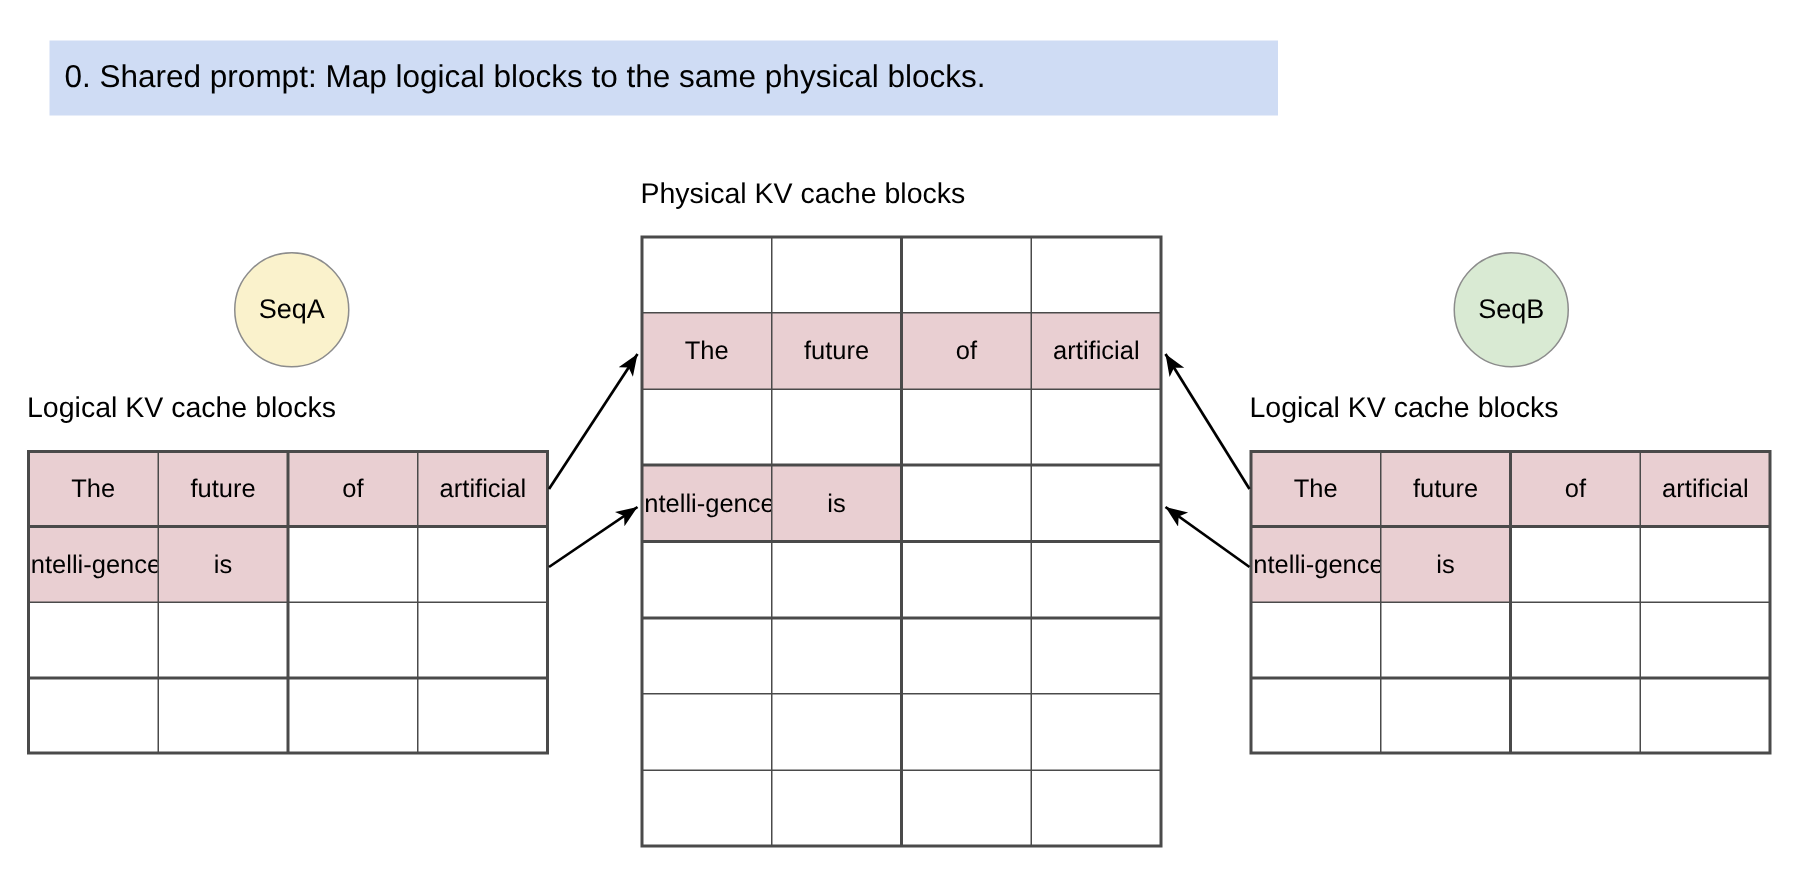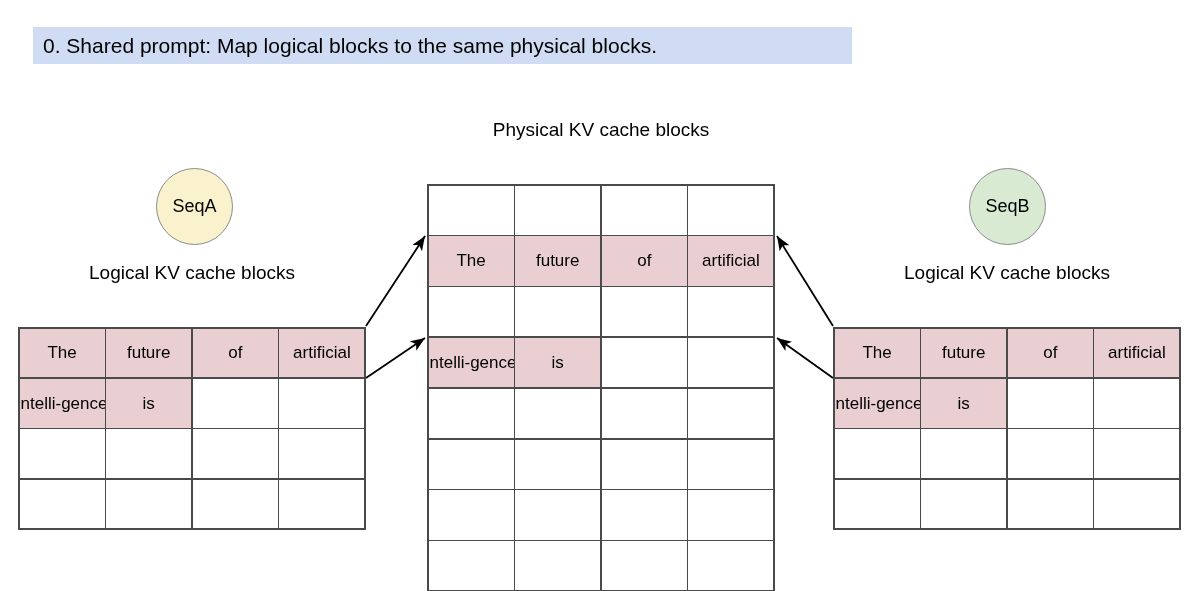--- a/index.html
+++ b/index.html
@@ -16,21 +16,21 @@
     font-family: "Liberation Sans", sans-serif;
     color: #000000;
   }
 
   
   #banner {
     position: absolute;
     left: 33px;
     top: 27px;
     width: 819px;
-    height: 37px;
+    height: 50px;
     background: #cfdcf4;
     display: flex;
     align-items: center;
     box-sizing: border-box;
     padding-left: 10px;
   }
   #banner-text {
     font-size: 21px;
     line-height: 1.1;
     color: #000;
@@ -54,35 +54,34 @@
   }
   #seq-a-circle { left: 156px; top: 168px; background: #faf2cc; }
   #seq-b-circle { left: 969px; top: 168px; background: #d9ead3; }
 
   
   .caption {
     position: absolute;
     font-size: 19px;
     line-height: 1.1;
     white-space: nowrap;
-    text-align: center;
+    text-align: left;
   }
   #caption-physical { left: 427px; top: 120px; width: 348px; }
   #caption-logical-a { left: 18px;  top: 263px; width: 348px; }
   #caption-logical-b { left: 833px; top: 263px; width: 348px; }
 
   
   .grid {
     position: absolute;
     display: grid;
     background: #4a4a4a;
     gap: 1.6px;
     padding: 1.6px;
     box-sizing: border-box;
-    margin-top: 27px;
   }
   .grid.logical {
     width: 348px;
     grid-template-columns: repeat(4, 1fr);
     grid-template-rows: repeat(4, 1fr);
     height: 203px;
   }
   #grid-logical-a { left: 18px;  top: 300px; }
   #grid-logical-b { left: 833px; top: 300px; }
   #grid-physical {

